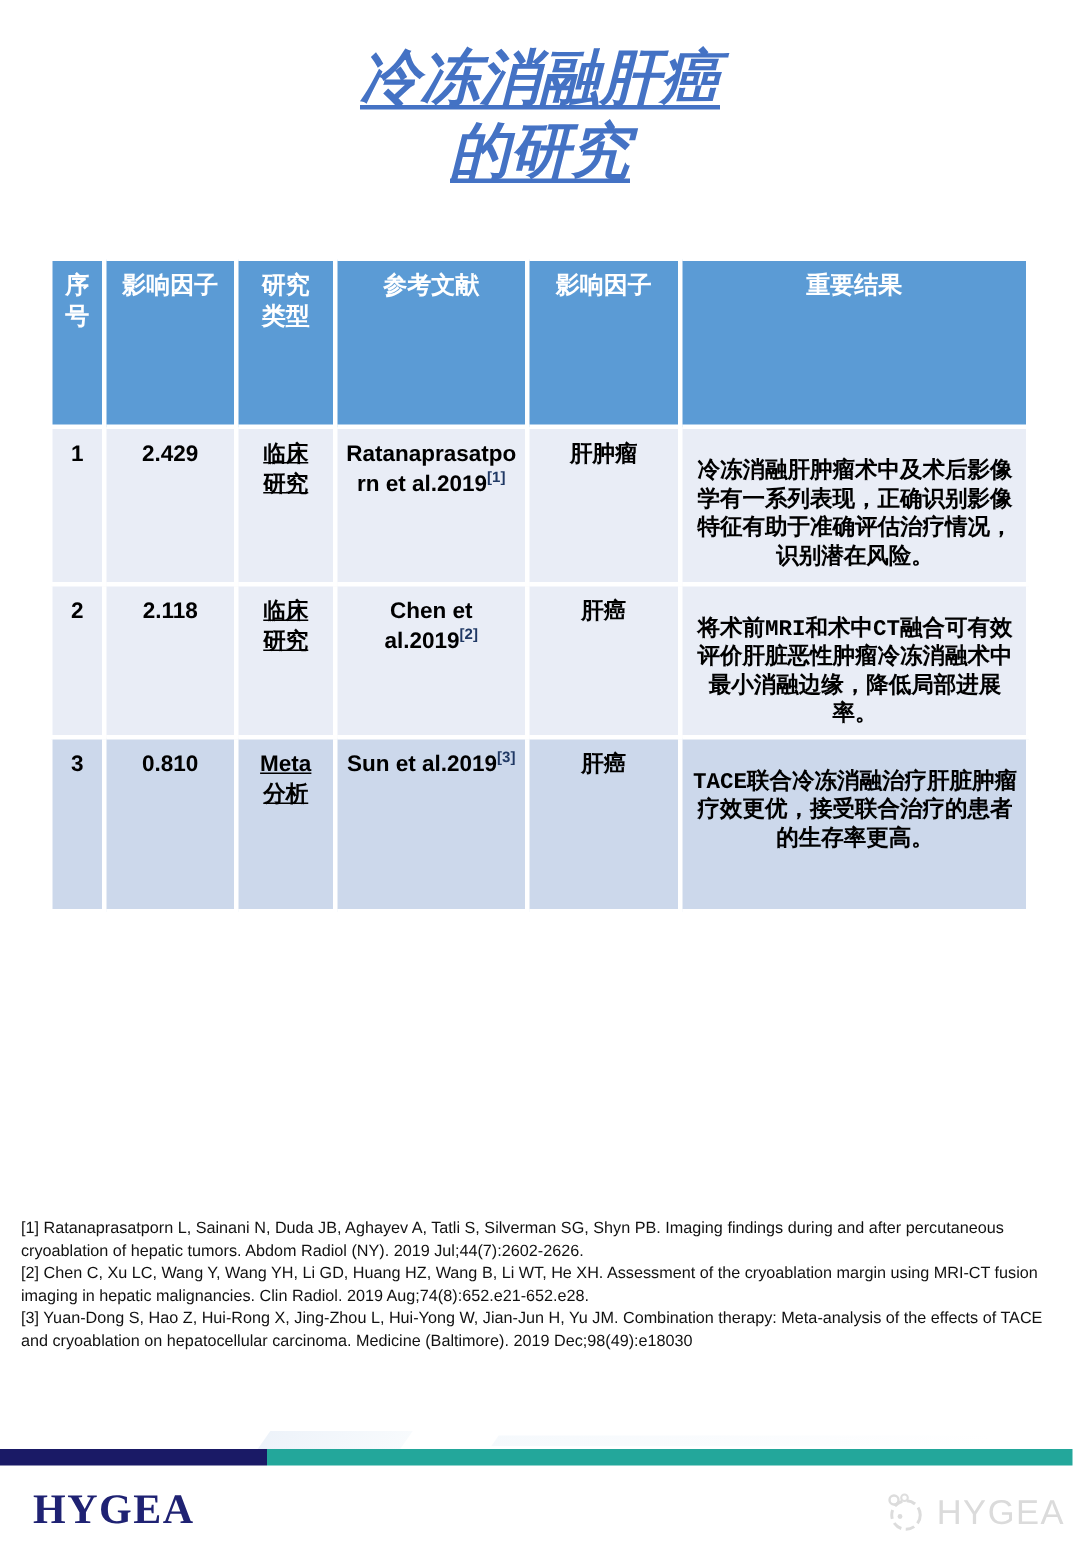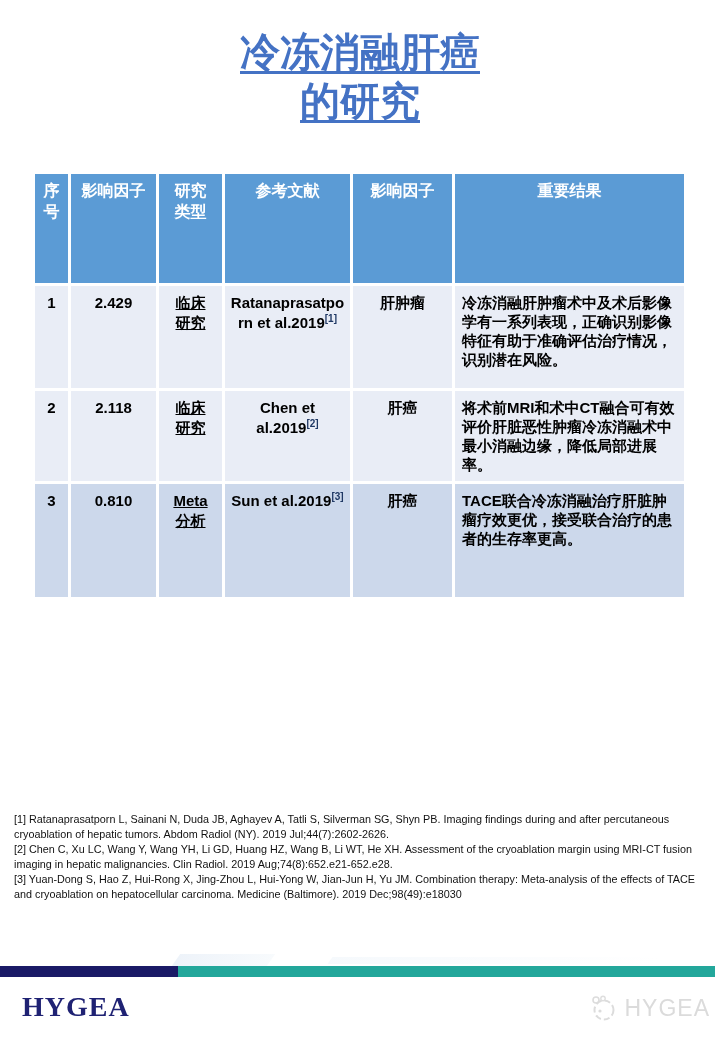--- a/index.html
+++ b/index.html
@@ -14,21 +14,21 @@
 
   
   .title-block{
     position:absolute;top:28px;left:0;width:720px;
     text-align:center;
     color:#4472C4;
     font-weight:bold;
     font-size:40px;
     line-height:1.22;
   }
-  .title-block .tline{display:block;}
+  .title-block .tline{display:block;font-style:italic;}
   .title-block .tline span{
     text-decoration:underline;
     text-decoration-thickness:3px;
     text-underline-offset:5px;
   }
 
   
   table.study-table{
     position:absolute;left:32px;top:171px;
     width:652px;
@@ -57,23 +57,24 @@
     line-height:1.3;
   }
   tr.hrow{height:112px;}
   tr.row1{height:105px;}
   tr.row2{height:93px;}
   tr.row3{height:116px;}
   tr.band-light td{background:#E9EDF6;}
   tr.band-dark td{background:#CCD8EB;}
   td.c-type{white-space:pre-line;text-decoration:underline;}
   td.c-result{
-    text-align:left;
-    padding:7px 6px 4px 7px;
+    text-align:center;
+    padding:19px 6px 4px 7px;
     line-height:1.27;
+    font-family:Liberation Mono, monospace;
   }
   .ref-sup{
     font-size:10px;
     vertical-align:super;
     color:#1F3864;
     line-height:0;
   }
 
   
   .footnotes{

